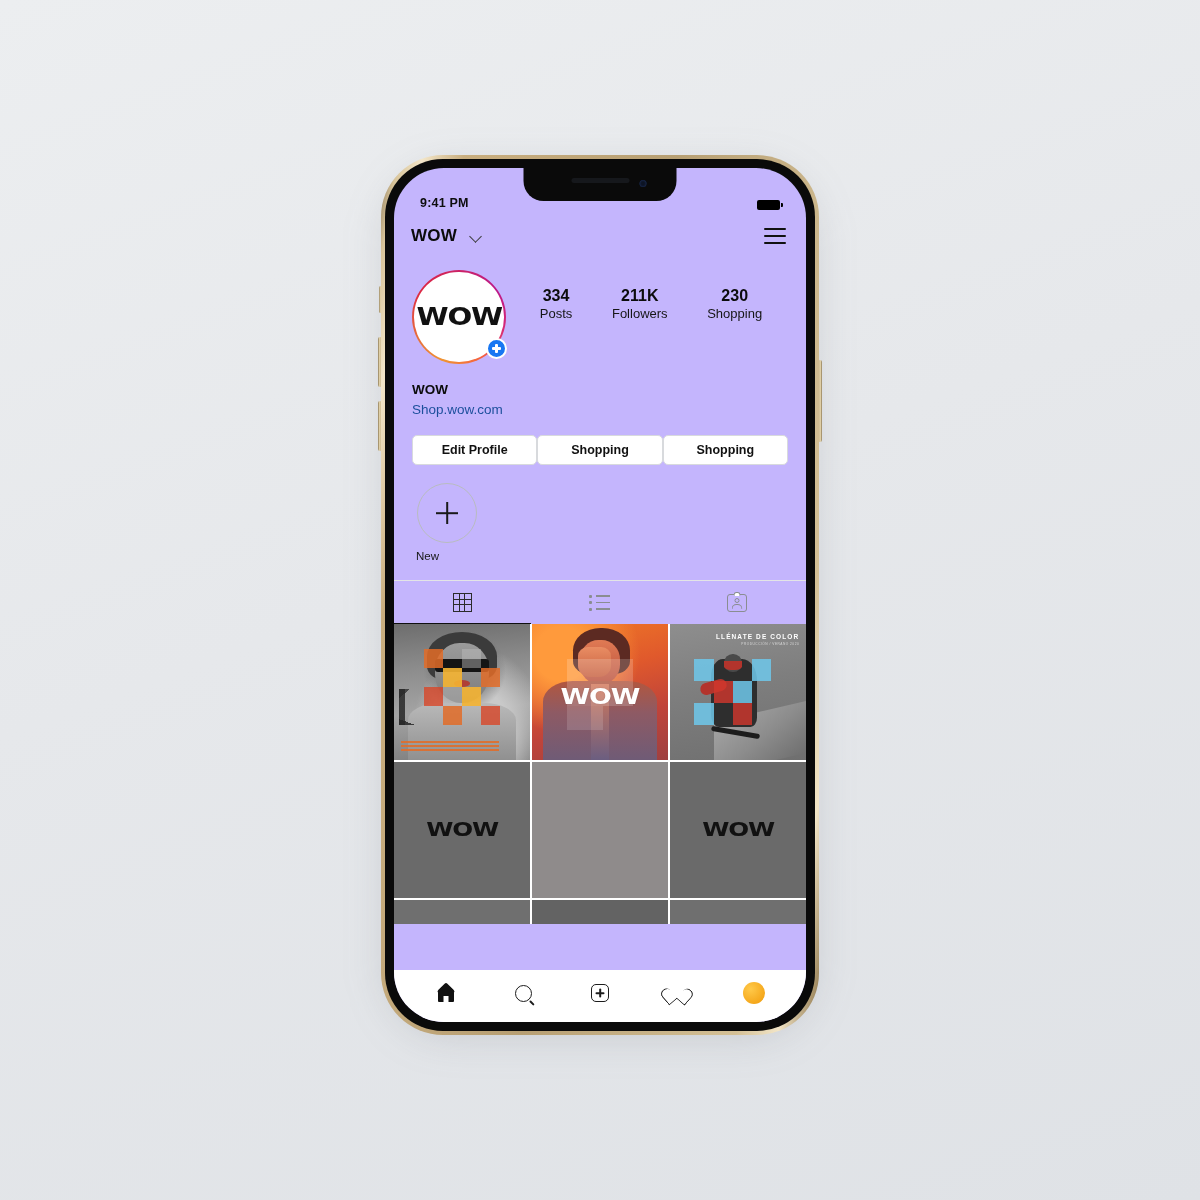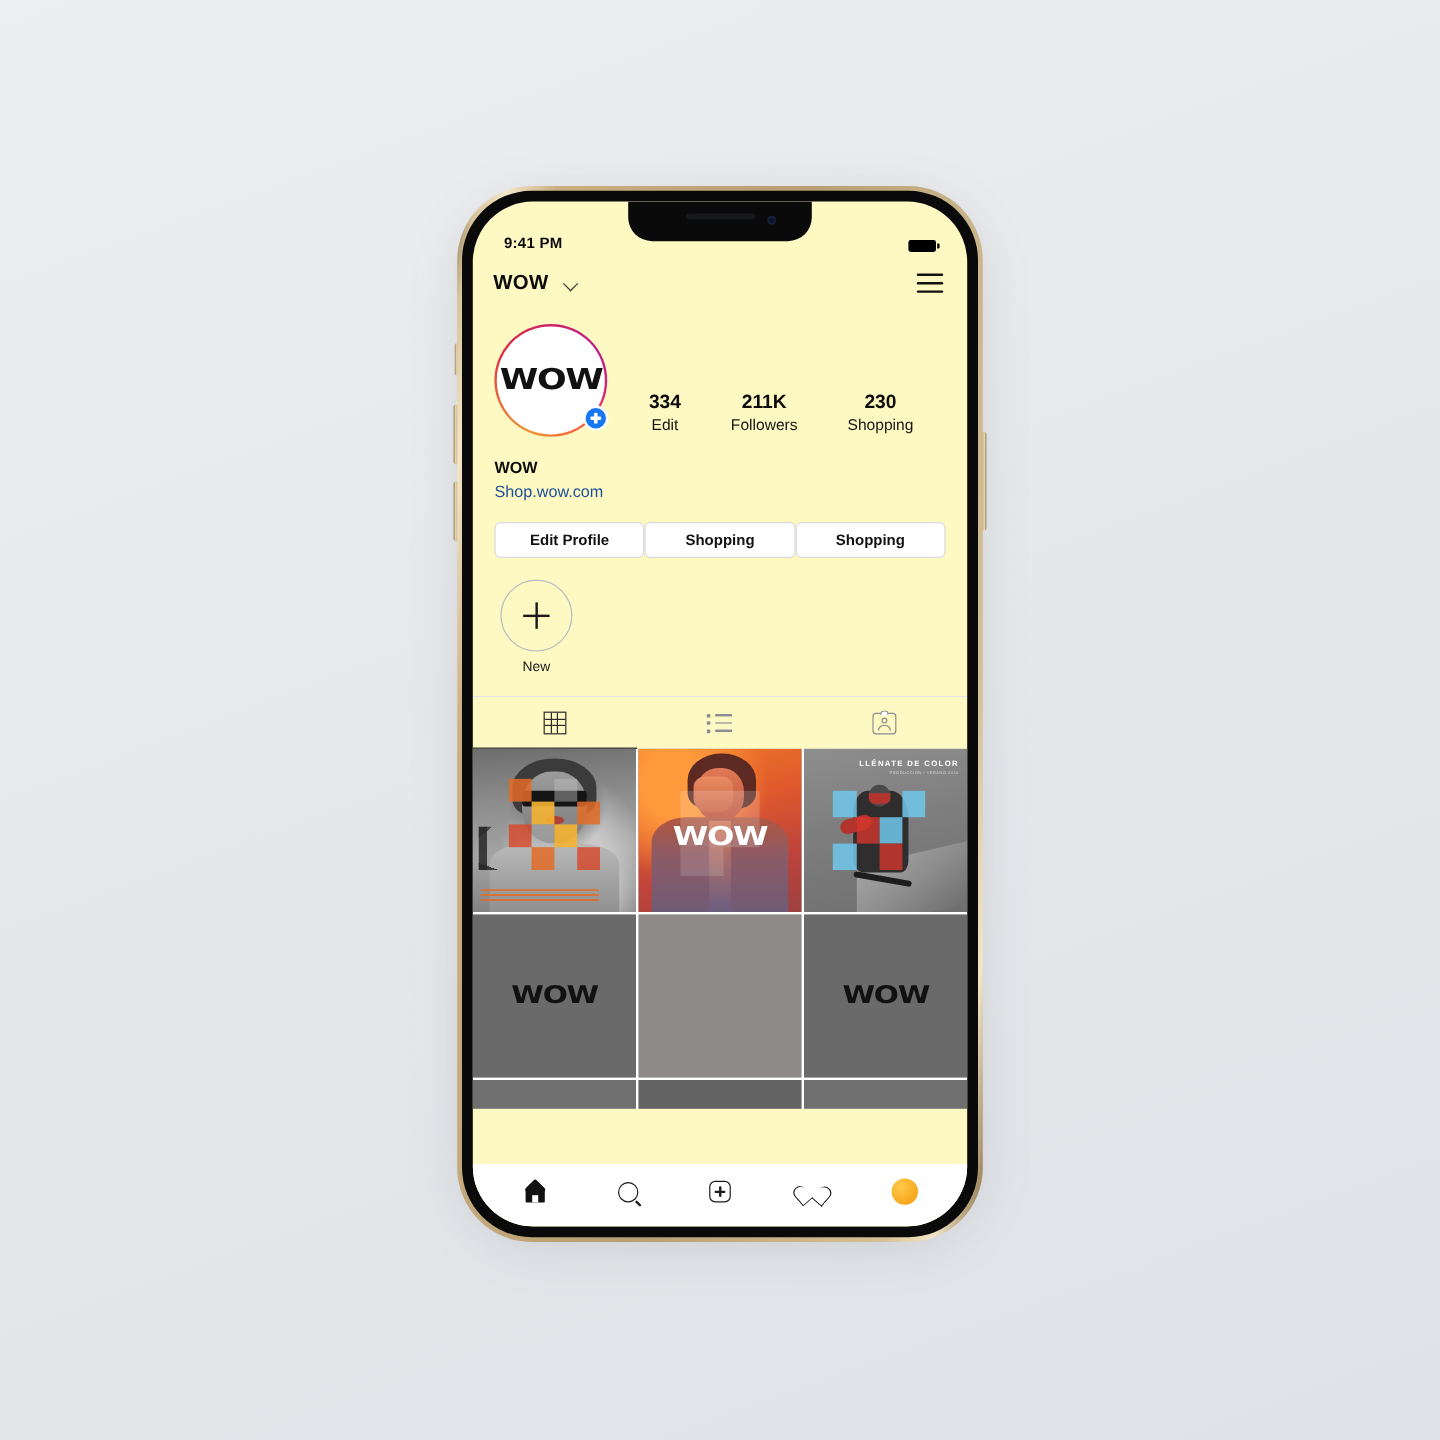--- a/index.html
+++ b/index.html
@@ -53,21 +53,21 @@
     padding: 9px;
     position: relative;
   }
 
   .screen {
     position: relative;
     width: 100%;
     height: 100%;
     border-radius: 50px;
     overflow: hidden;
-    background: #fef9c3;
+    background: #c4b5fd;
     text-decoration: underline;
   }
 
   
   .notch {
     position: absolute;
     left: 50%;
     transform: translateX(-50%);
     top: 0;
     width: 153px;
@@ -227,21 +227,21 @@
   }
   .avatar-plus::before { width: 9px; height: 2.2px; }
   .avatar-plus::after  { width: 2.2px; height: 9px; }
 
   .stats {
     flex: 1;
     display: flex;
     justify-content: space-around;
     padding: 16px 6px 0 14px;
   }
-  .stat { text-align: center; margin-top: 40px; }
+  .stat { text-align: center; }
   .stat-num {
     font-size: 16px;
     font-weight: 700;
     color: #0c0c0c;
     line-height: 1.25;
   }
   .stat-label {
     font-size: 13px;
     color: #161616;
     line-height: 1.3;
@@ -269,21 +269,21 @@
     color: #111;
     font-family: "Liberation Sans", sans-serif;
     display: flex;
     align-items: center;
     justify-content: center;
     cursor: pointer;
   }
 
   
   .highlights { padding: 18px 18px 0 22px; display: flex; gap: 18px; }
-  .highlight { width: 62px; text-align: center; }
+  .highlight { width: 62px; text-align: left; }
   .highlight-circle {
     width: 60px; height: 60px;
     border-radius: 50%;
     border: 1px solid #b9bcc0;
     margin: 0 auto;
     position: relative;
   }
   .highlight-circle::before,
   .highlight-circle::after {
     content: "";
@@ -781,21 +781,21 @@
                 <div class="avatar-inner">
                   <span class="wow-logo">WOW</span>
                 </div>
               </div>
               <div class="avatar-plus"></div>
             </div>
 
             <div class="stats">
               <div class="stat">
                 <div class="stat-num">334</div>
-                <div class="stat-label">Edit</div>
+                <div class="stat-label">Posts</div>
               </div>
               <div class="stat">
                 <div class="stat-num">211K</div>
                 <div class="stat-label">Followers</div>
               </div>
               <div class="stat">
                 <div class="stat-num">230</div>
                 <div class="stat-label">Shopping</div>
               </div>
             </div>

